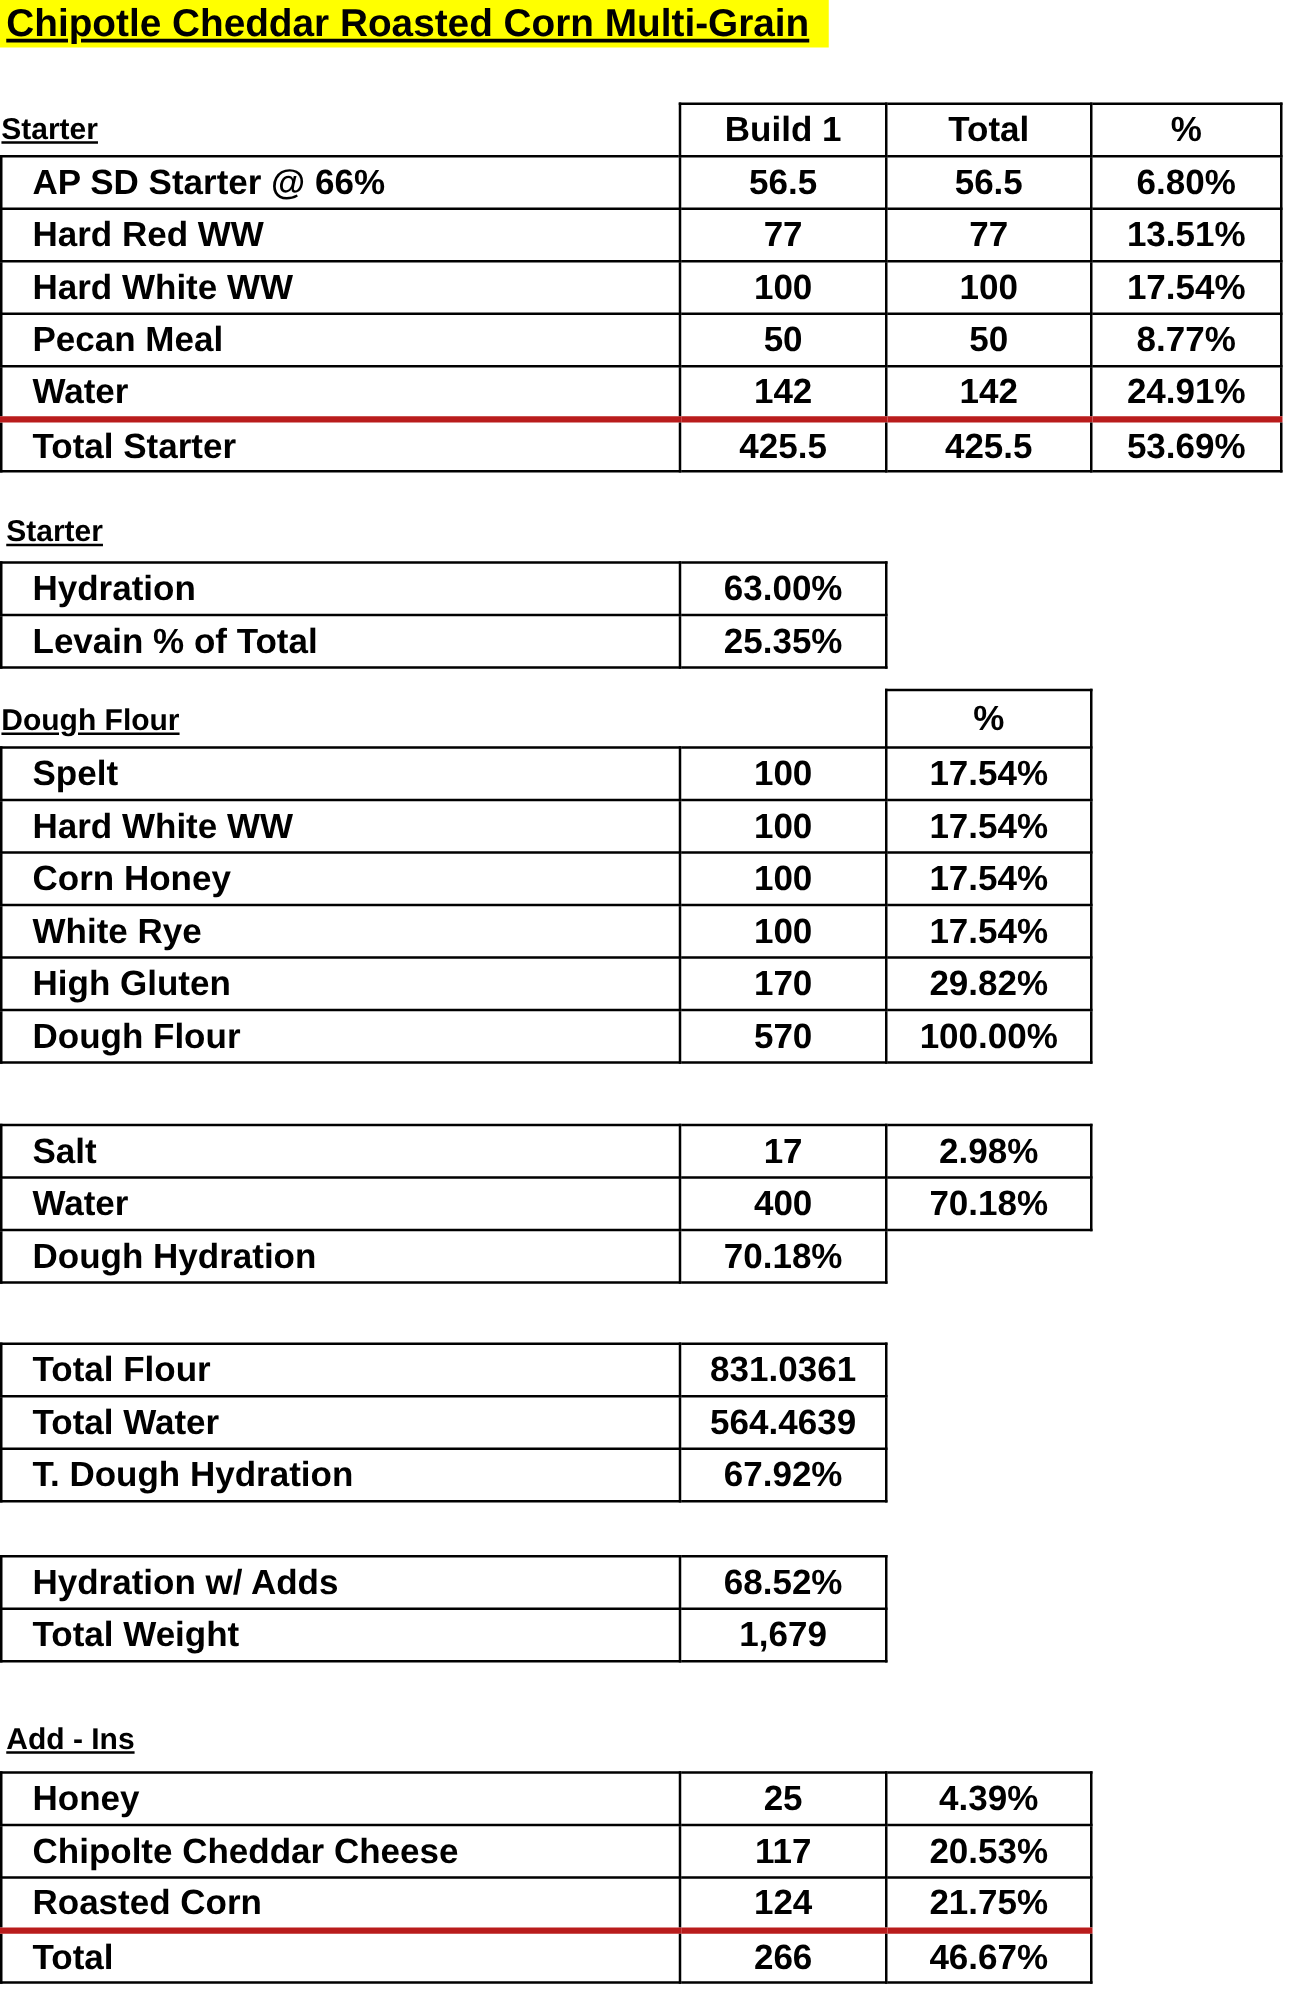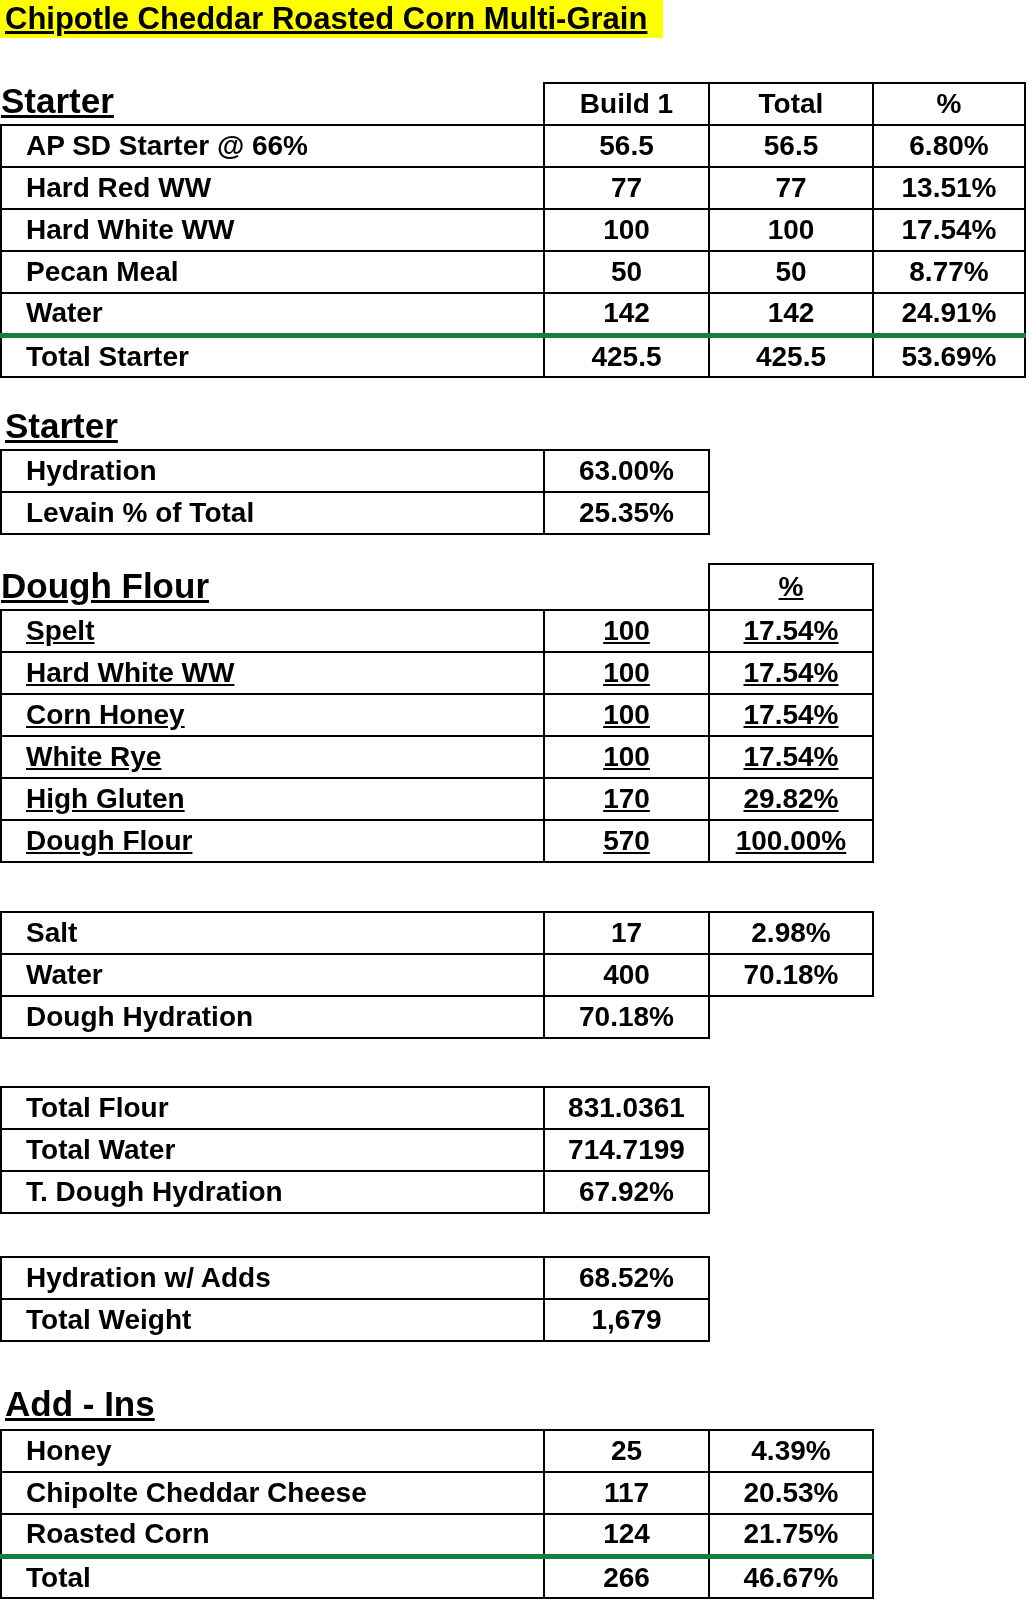--- a/index.html
+++ b/index.html
@@ -15,46 +15,46 @@
   .doc-title {
     display: inline-block;
     background: #ffff00;
     font-size: 31px; line-height: 33px;
     text-decoration: underline;
     padding: 2px 16px 3px 5px;
     margin: 0 0 0 0;
   }
 
   .section-heading {
-    font-size: 35px; line-height: 32px;
+    font-size: 24px; line-height: 32px;
     text-decoration: underline;
     padding-left: 5px;
     display: inline-block;
   }
 
   table { border-collapse: collapse; table-layout: fixed; }
   td {
     border: 2px solid #000;
     height: 42px;
     font-size: 28px;
     font-weight: bold;
     vertical-align: middle;
     white-space: nowrap;
     overflow: hidden;
   }
   td.label { text-align: left; padding-left: 24px; }
   td.num   { text-align: center; }
   td.nob   { border: none; }
-  tr.thick-top td { border-top: 5px solid #15803d; }
+  tr.thick-top td { border-top: 5px solid #b91c1c; }
   td.head-label { border: none; vertical-align: bottom; padding-bottom: 4px; }
 
   
   #t-starter-build { margin-top: 44px; }
   #h-starter2      { margin-top: 32px; margin-bottom: 7px; display: block; }
-  #t-dough-flour   { margin-top: 28px; text-decoration: underline; }
+  #t-dough-flour   { margin-top: 16px; }
   #t-salt          { margin-top: 48px; }
   #t-totals        { margin-top: 47px; }
   #t-weight        { margin-top: 42px; }
   #h-addins        { margin-top: 46px; margin-bottom: 9px; display: block; }
 </style>
 </head>
 <body>
 
 <div class="page">
 
@@ -211,21 +211,21 @@
         <col style="width:543px">
         <col style="width:165px">
       </colgroup>
     <tbody>
         <tr>
       <td class="label">Total Flour</td>
       <td class="num">831.0361</td>
     </tr>
     <tr>
       <td class="label">Total Water</td>
-      <td class="num">714.7199</td>
+      <td class="num">564.4639</td>
     </tr>
     <tr>
       <td class="label">T. Dough Hydration</td>
       <td class="num">67.92%</td>
     </tr>
   </tbody>
     </table>
 
   
   <table id="t-weight">

